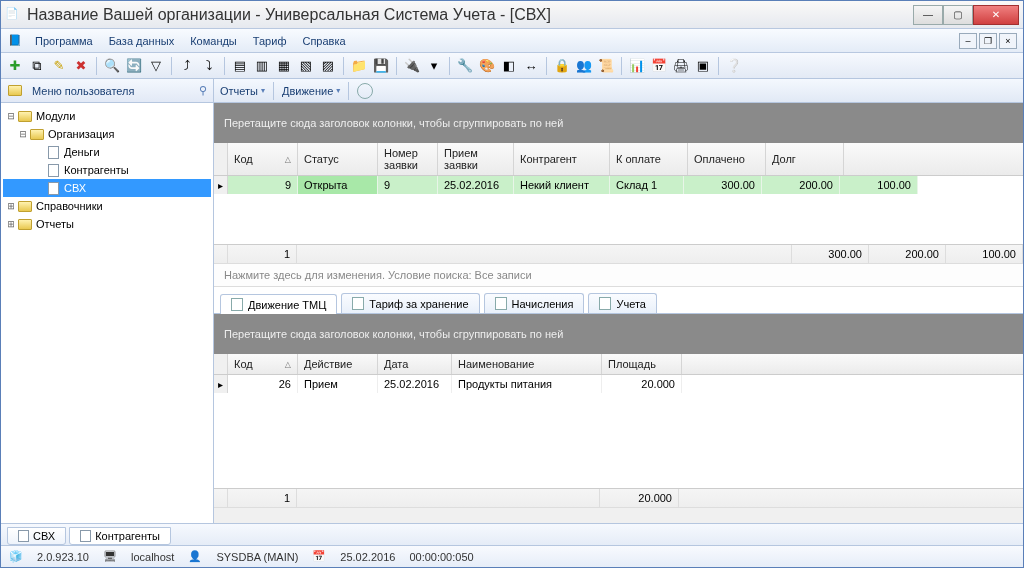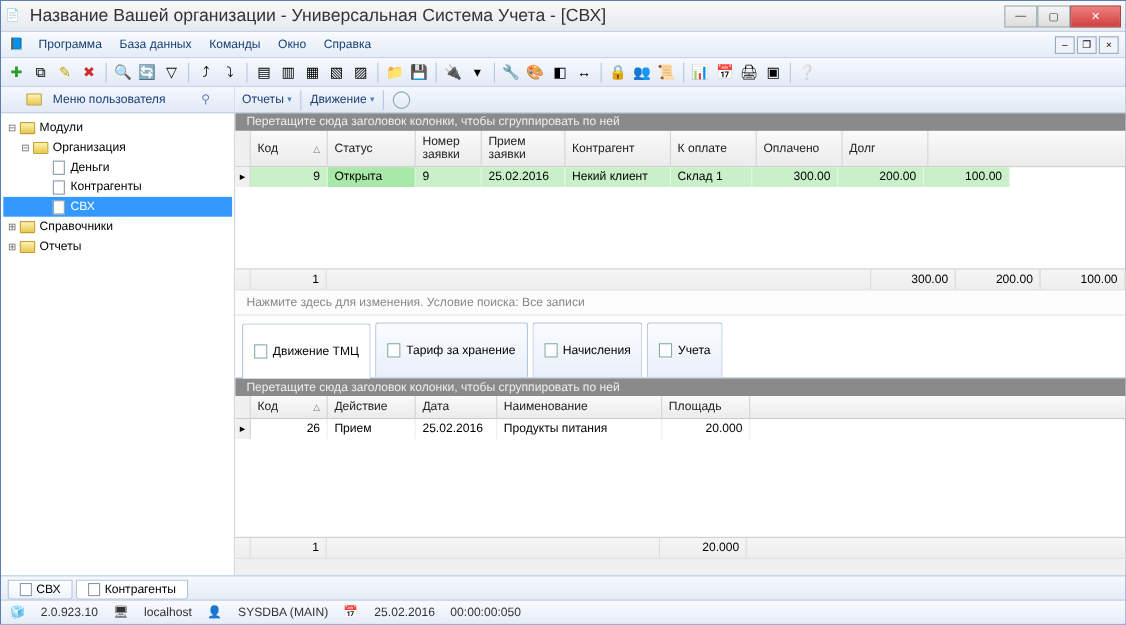--- a/index.html
+++ b/index.html
@@ -19,58 +19,58 @@
   .mdi-btns { margin-left:auto; display:flex; gap:2px; padding-right:4px;}
   .mdi-btn { width:18px; height:16px; border:1px solid #9ab; background:#f0f4fa; display:flex; align-items:center; justify-content:center; font-size:9px;}
   
   .toolbar { height:26px; background:linear-gradient(#f6f9fe,#e3eaf5); border-bottom:1px solid #b5c6df; display:flex; align-items:center; padding:0 4px; gap:2px;}
   .tbtn { width:20px; height:20px; display:flex; align-items:center; justify-content:center; font-size:13px; border:1px solid transparent; }
   .tsep { width:1px; height:18px; background:#b5c6df; margin:0 3px;}
   
   .body-row { flex:1; display:flex; min-height:0; }
   
   .side { width:213px; background:#fff; border-right:1px solid #b5c6df; display:flex; flex-direction:column;}
-  .side-hdr { height:24px; background:linear-gradient(#f4f8fe,#e2e9f6); border-bottom:1px solid #b5c6df; display:flex; align-items:center; padding:0 22px; gap:6px;}
+  .side-hdr { height:24px; background:linear-gradient(#f4f8fe,#e2e9f6); border-bottom:1px solid #b5c6df; display:flex; align-items:center; padding:0 6px; gap:6px;}
   .side-hdr .lbl { flex:1; color:#1a3f73;}
   .tree { flex:1; padding:4px 2px; overflow:auto; }
   .tnode { display:flex; align-items:center; padding:1px 2px; height:18px; white-space:nowrap;}
   .tnode.sel { background:#3399ff; color:#fff; }
   .tw { width:12px; text-align:center; color:#666; font-size:9px;}
   .tf { width:16px; height:14px; margin-right:3px; display:inline-flex; align-items:center; justify-content:center;}
   .fold-y { background:linear-gradient(#fff2b0,#e8c850); border:1px solid #c0a030; border-radius:1px; width:14px; height:11px;}
   .doc { background:#fff; border:1px solid #8899aa; width:11px; height:13px;}
   
   .main { flex:1; display:flex; flex-direction:column; min-height:0; background:#fff;}
   .sub-toolbar { height:24px; background:linear-gradient(#f4f8fe,#e1e9f5); border-bottom:1px solid #b5c6df; display:flex; align-items:center; padding:0 6px; gap:8px;}
   .dd { color:#1a3f73; display:flex; align-items:center; gap:3px;}
   .dd:after { content:"▾"; font-size:8px; color:#5a7fb8;}
   .vsep { width:1px; height:18px; background:#b5c6df; }
   .clock-ic { width:16px; height:16px; border:1px solid #8aa; border-radius:50%;}
   
-  .ghdr { height:16px; background:#8a8a8a; color:#eee; display:flex; align-items:center; padding:0 10px; font-size:11px; }
+  .ghdr { height:40px; background:#8a8a8a; color:#eee; display:flex; align-items:center; padding:0 10px; font-size:11px; }
   
   .grid { display:flex; flex-direction:column; }
   .gcols, .grow, .gsum { display:flex; }
   .gcols { background:linear-gradient(#fafafa,#ebebeb); border-bottom:1px solid #ccc;}
   .gcol { border-right:1px solid #d5d5d5; padding:4px 6px; color:#222; display:flex; align-items:center; }
   .row-ind { width:14px; border-right:1px solid #d5d5d5; background:#f0f0f0; display:flex; align-items:center; justify-content:center; font-size:10px;}
   .gcell { border-right:1px solid #e8f5e8; padding:3px 6px; overflow:hidden; text-overflow:ellipsis; white-space:nowrap;}
   .grow.green .gcell { background:#c9f0c9; }
   .grow.green .gcell.sel { background:#a8e8a8; }
   .gsum { background:linear-gradient(#f5f5f5,#eee); border-top:1px solid #ccc;}
   .scell { border-right:1px solid #ddd; border-left:1px solid #ddd; padding:3px 6px; text-align:right; margin-left:-1px;}
   
   .top-grid-area{ display:flex; flex-direction:column; height:160px; }
   .spacer-flex{ flex:1; }
   .scroll-track{ height:16px; background:#f0f0f0; border-top:1px solid #ddd;}
   
   .search-row { padding:5px 10px; color:#888; border-top:1px solid #ddd; border-bottom:1px solid #ddd; background:#fdfdfd;}
   
   .tabs-row { display:flex; gap:4px; padding:6px 6px 0 6px; background:#fff;}
-  .tab { border:1px solid #b5c6df; border-bottom:none; background:linear-gradient(#fafcff,#e9f0fa); padding:18px 10px; display:flex; align-items:center; gap:5px; border-radius:3px 3px 0 0;}
+  .tab { border:1px solid #b5c6df; border-bottom:none; background:linear-gradient(#fafcff,#e9f0fa); padding:3px 10px; display:flex; align-items:center; gap:5px; border-radius:3px 3px 0 0;}
   .tab.active { background:#fff; font-weight:normal; position:relative; top:1px;}
   .tab .doc-ic { width:12px; height:13px; background:#fff; border:1px solid #8aa; display:inline-block;}
   
   .tab-panel { border-top:1px solid #b5c6df; flex:1; display:flex; flex-direction:column; min-height:0;}
   .bottom-grid-area { display:flex; flex-direction:column; flex:1; }
   
   .footer-tabs { height:22px; background:linear-gradient(#f6f9fe,#e5ecf7); border-top:1px solid #b5c6df; display:flex; align-items:flex-end; padding:0 6px; gap:3px;}
   .ftab { border:1px solid #b5c6df; background:#fff; padding:2px 10px; display:flex; align-items:center; gap:4px; font-size:11px; border-radius:0 0 3px 3px;}
   .ftab.active { background:linear-gradient(#fff,#eef3fb);}
   .ftab .doc-ic{width:11px;height:12px;background:#fff;border:1px solid #8899aa;}
@@ -111,21 +111,21 @@
       <div class="winbtn">▢</div>
       <div class="winbtn close">✕</div>
     </div>
   </div>
 
   <div class="menubar">
     <span class="menu-icon">📘</span>
     <span class="menu-item">Программа</span>
     <span class="menu-item">База данных</span>
     <span class="menu-item">Команды</span>
-    <span class="menu-item">Окно</span>
+    <span class="menu-item">Тариф</span>
     <span class="menu-item">Справка</span>
     <div class="mdi-btns">
       <div class="mdi-btn">–</div>
       <div class="mdi-btn">❐</div>
       <div class="mdi-btn">×</div>
     </div>
   </div>
 
   <div class="toolbar">
     <span class="tbtn" style="color:#2a9d2a">✚</span>

